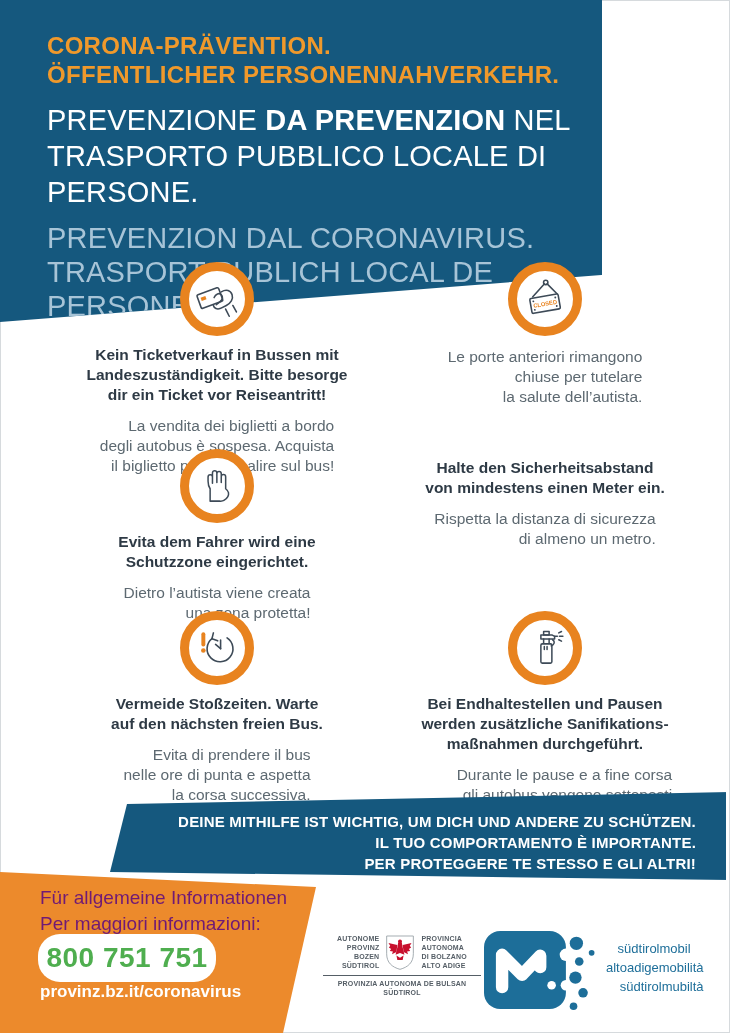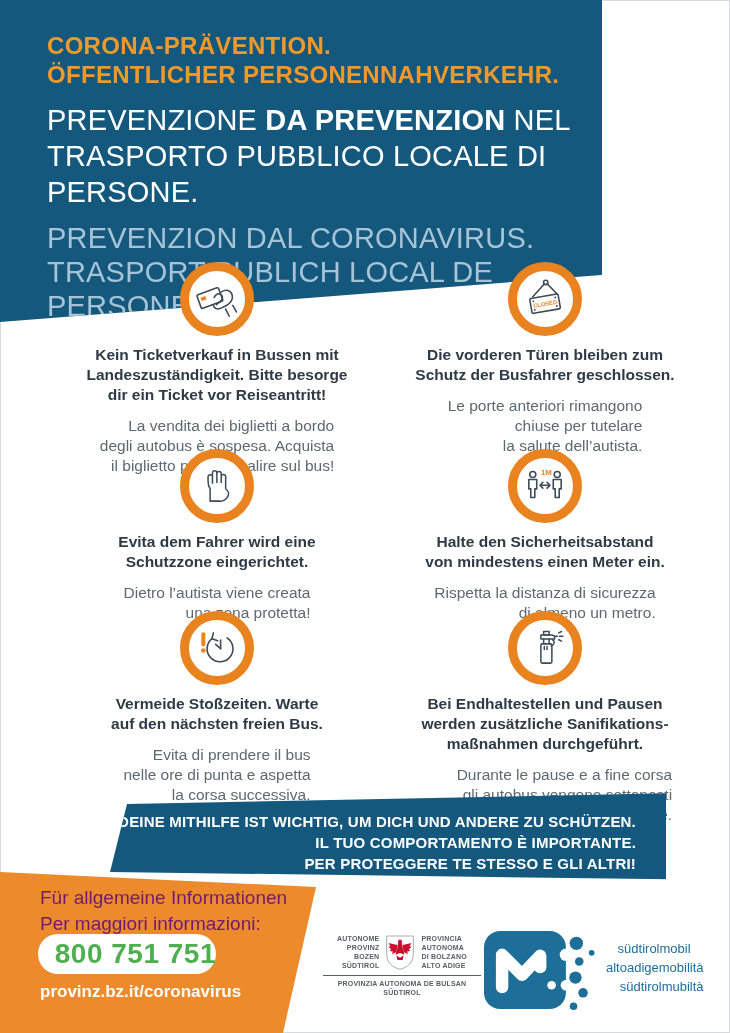--- a/index.html
+++ b/index.html
@@ -25,35 +25,35 @@
     background:#fff;display:flex;align-items:center;justify-content:center;flex:0 0 auto;
   }
   .tip .ring svg{display:block;}
   .tip .de{margin-top:9px;font-weight:700;font-size:15.5px;line-height:20px;color:#2E3A45;text-align:center;white-space:pre-line;}
   .tip .it{margin-top:11px;font-weight:400;font-size:15.5px;line-height:20px;color:#5D6971;text-align:right;white-space:pre-line;}
   .t1{left:47px;top:262px;} .t2{left:375px;top:262px;}
   .t3{left:47px;top:449px;} .t4{left:375px;top:449px;}
   .t5{left:47px;top:611px;} .t6{left:375px;top:611px;}
   
   .banner{
-    position:absolute;left:0;top:790px;width:666px;height:92px;background:#15587E;
+    position:absolute;left:0;top:790px;width:726px;height:92px;background:#15587E;
     clip-path:polygon(127px 14px,730px 2px,730px 90px,110px 82px);
     box-sizing:border-box;padding:21px 30px 0 0;text-align:right;
   }
   .banner div{color:#fff;font-weight:700;font-size:15px;line-height:21px;letter-spacing:.2px;}
   
   .footer-orange{
     position:absolute;left:0;top:870px;width:730px;height:163px;background:#EC8A2C;
     clip-path:polygon(0 2px,316px 17px,283px 163px,0 163px);
     box-sizing:border-box;
   }
   .info{position:absolute;left:40px;top:15px;color:#701a75;font-size:19px;line-height:26px;font-weight:400;}
   .phone-pill{
-    position:absolute;left:38px;top:64px;width:178px;height:40px;background:#fff;border-radius:22px;
-    display:flex;align-items:center;justify-content:flex-end;
+    position:absolute;left:38px;top:64px;width:178px;height:48px;background:#fff;border-radius:22px;
+    display:flex;align-items:center;justify-content:center;
     color:#4FAE4F;font-size:28px;font-weight:700;letter-spacing:.5px;
   }
   .url{position:absolute;left:40px;top:112px;color:#fff;font-size:17px;font-weight:700;}
   
   .province{position:absolute;left:323px;top:933px;width:158px;color:#555E66;}
   .crest-row{display:flex;align-items:center;justify-content:center;gap:5px;}
   .crest-col{font-size:7px;line-height:9px;font-weight:700;letter-spacing:.2px;}
   .crest-col.r{text-align:right;} .crest-col.l{text-align:left;}
   .crest-divider{border:none;border-top:1px solid #555E66;margin:4px 0 3px 0;}
   .lad-small{font-size:7px;line-height:9px;font-weight:700;text-align:center;letter-spacing:.2px;}
@@ -111,54 +111,38 @@
             <rect x="12" y="28" width="40" height="21" rx="2" fill="#fff"></rect>
             <circle cx="16.5" cy="32.5" r="1.3" fill="#3D4A57" stroke="none"></circle>
             <circle cx="47.5" cy="32.5" r="1.3" fill="#3D4A57" stroke="none"></circle>
             <circle cx="16.5" cy="44.5" r="1.3" fill="#3D4A57" stroke="none"></circle>
             <circle cx="47.5" cy="44.5" r="1.3" fill="#3D4A57" stroke="none"></circle>
             <text x="32" y="41.5" text-anchor="middle" font-size="8" font-weight="bold" fill="#E8831F" stroke="none">CLOSED</text>
           </g>
         </g>
       </svg>
     </div>
-    <div class="de">Die vorderen Türen bleiben zum
-Schutz der Busfahrer geschlossen.</div>
     <div class="it">Le porte anteriori rimangono
 chiuse per tutelare
 la salute dell’autista.</div>
   </div>
 
   <div class="tip t3">
     <div class="ring">
       <svg width="44" height="44" viewBox="0 0 64 64">
         <path class="ic-stroke" d="M22 54 L22 36 C20 33 19 29 19 25 L19 19 C19 17.2 20.4 15.8 22.2 15.8 C24 15.8 25.4 17.2 25.4 19 L25.4 28 L25.4 13 C25.4 11.2 26.8 9.8 28.6 9.8 C30.4 9.8 31.8 11.2 31.8 13 L31.8 27 L31.8 14 C31.8 12.2 33.2 10.8 35 10.8 C36.8 10.8 38.2 12.2 38.2 14 L38.2 27 L38.2 18.5 C38.2 16.7 39.6 15.3 41.4 15.3 C43.2 15.3 44.6 16.7 44.6 18.5 L44.6 36 C46.5 37.5 48.2 39 48.7 41.5 C49.5 46 46 50.5 42 53 C40 54.3 38 54 36 54 Z"></path>
       </svg>
     </div>
     <div class="de">Evita dem Fahrer wird eine
 Schutzzone eingerichtet.</div>
     <div class="it">Dietro l’autista viene creata
 una zona protetta!</div>
   </div>
 
   <div class="tip t4">
-    <div class="ring">
-      <svg width="46" height="46" viewBox="0 0 64 64">
-        <text x="34" y="16" text-anchor="middle" font-size="11" font-weight="bold" fill="#E8831F">1M</text>
-        <g class="ic-stroke" stroke-width="2">
-          <circle cx="15" cy="16" r="4.2"></circle>
-          <path d="M9.5 23 L20.5 23 L20.5 36 L17.8 36 L17.8 48 L12.2 48 L12.2 36 L9.5 36 Z"></path>
-          <circle cx="49" cy="16" r="4.2"></circle>
-          <path d="M43.5 23 L54.5 23 L54.5 36 L51.8 36 L51.8 48 L46.2 48 L46.2 36 L43.5 36 Z"></path>
-          <path d="M26 31 L38 31"></path>
-          <path d="M29 27 L25 31 L29 35"></path>
-          <path d="M35 27 L39 31 L35 35"></path>
-        </g>
-      </svg>
-    </div>
     <div class="de">Halte den Sicherheitsabstand
 von mindestens einen Meter ein.</div>
     <div class="it">Rispetta la distanza di sicurezza
 di almeno un metro.</div>
   </div>
 
   <div class="tip t5">
     <div class="ring">
       <svg width="46" height="46" viewBox="0 0 64 64">
         <g class="ic-stroke" stroke-width="2.4">

